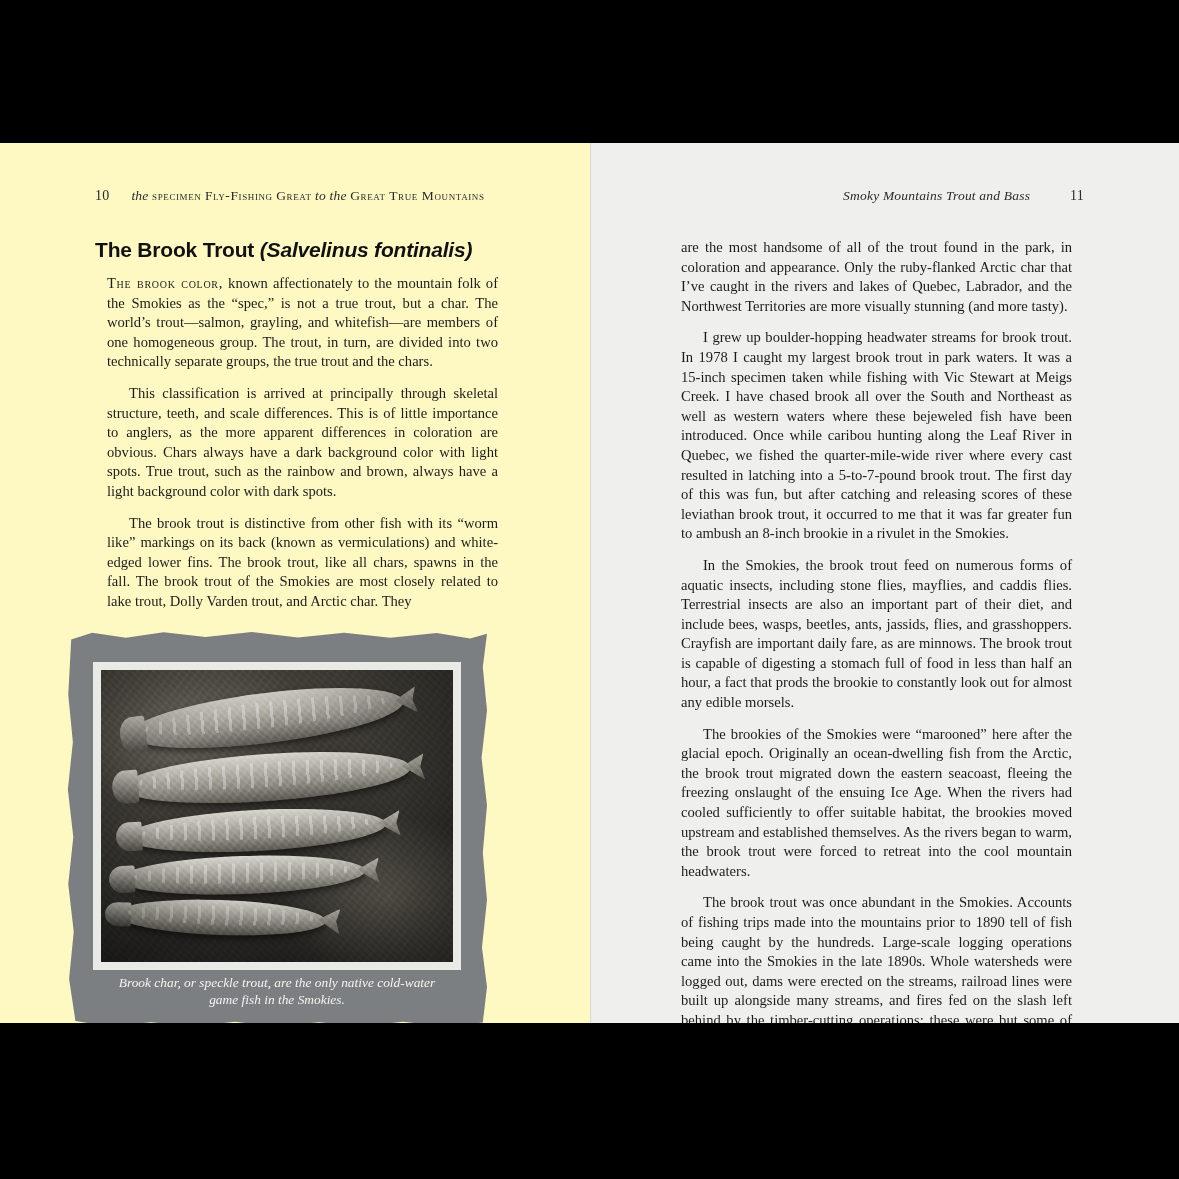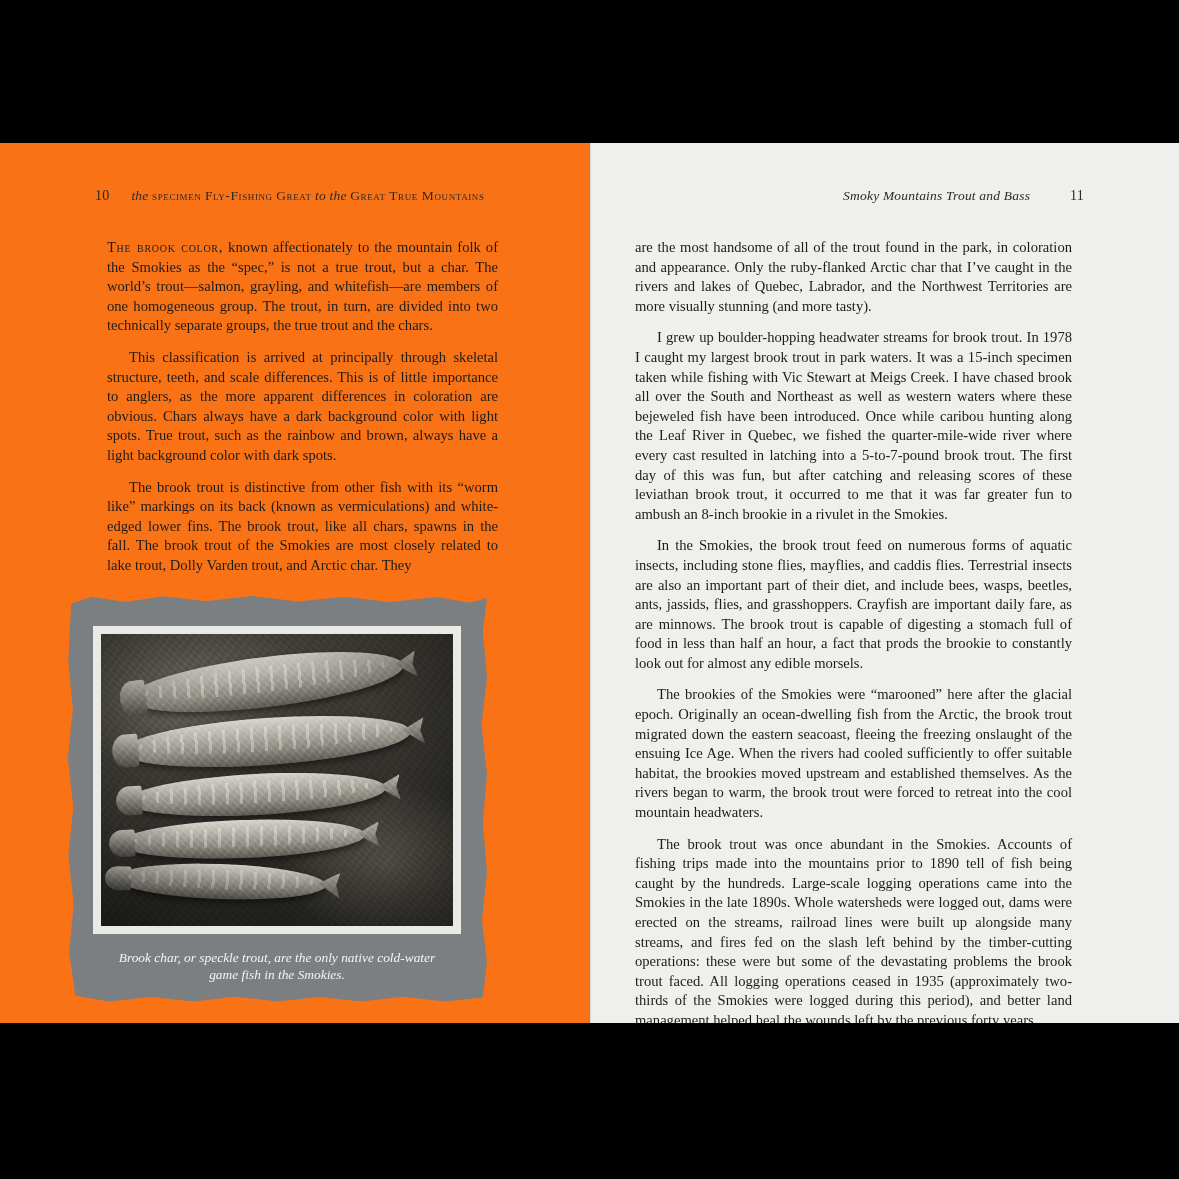--- a/index.html
+++ b/index.html
@@ -22,27 +22,27 @@
     background: #f2f2f0;
     display: flex;
   }
   .page {
     position: relative;
     height: 100%;
     box-sizing: border-box;
   }
   .page-left {
     width: 590px;
-    background: #f97316;
+    background: #fef9c3;
     padding: 45px 80px 0 95px;
   }
   .page-right {
     width: 589px;
     background: #efefed;
-    padding: 45px 95px 0 32px;
+    padding: 45px 95px 0 78px;
     border-left: 1px solid #d6d6d2;
   }
   .runhead {
     display: flex;
     align-items: baseline;
     font-size: 13.5px;
     color: #2a2a28;
     letter-spacing: 0.2px;
     margin-bottom: 34px;
     white-space: nowrap;
@@ -174,21 +174,21 @@
   .f2 { left: 6%;  top: 29%;  width: 82%; height: 16%; transform: rotate(-4deg); }
   .f3 { left: 7%;  top: 48%;  width: 74%; height: 14%; transform: rotate(-3deg); }
   .f4 { left: 5%;  top: 64%;  width: 70%; height: 13%; transform: rotate(-2deg); }
   .f5 { left: 4%;  top: 79%;  width: 60%; height: 12%; transform: rotate(2deg); }
   .photo .vignette {
     position: absolute;
     inset: 0;
     background: radial-gradient(ellipse 85% 80% at 50% 45%, rgba(0,0,0,0) 40%, rgba(0,0,0,0.55) 100%);
   }
   .caption {
-    margin-top: 15px;
+    margin-top: 4px;
     text-align: center;
     font-size: 13.4px;
     line-height: 17.5px;
     font-style: italic;
     color: #f4f4f2;
     padding: 0 18px 4px 18px;
   }
   .black-band-top, .black-band-bottom {
     position: absolute;
     left: 0;
@@ -205,20 +205,24 @@
 
 <div class="page-wrap">
 
   <div class="page page-left">
 
     <div class="runhead runhead-left">
       <span class="folio">10</span>
       <span class="rh-it">the</span>&nbsp;<span class="rh-sc">specimen</span>&nbsp;<span class="rh-sc">Fly-Fishing</span>&nbsp;<span class="rh-sc">Great</span>&nbsp;<span class="rh-it">to the</span>&nbsp;<span class="rh-sc">Great True Mountains</span>
     </div>
 
+    <h1 class="chapter-title">
+      <span>The Brook Trout</span>
+      <span class="sci">(Salvelinus fontinalis)</span>
+    </h1>
 
     <p class="body first"><span class="lead">The brook color,</span><span> known affectionately to the mountain folk of the Smokies as the “spec,” is not a true trout, but a char. The world’s trout—salmon, grayling, and whitefish—are members of one homogeneous group. The trout, in turn, are divided into two technically separate groups, the true trout and the chars.</span></p>
     <p class="body">This classification is arrived at principally through skeletal structure, teeth, and scale differences. This is of little importance to anglers, as the more apparent differences in coloration are obvious. Chars always have a dark background color with light spots. True trout, such as the rainbow and brown, always have a light background color with dark spots.</p>
     <p class="body">The brook trout is distinctive from other fish with its “worm like” markings on its back (known as vermiculations) and white-edged lower fins. The brook trout, like all chars, spawns in the fall. The brook trout of the Smokies are most closely related to lake trout, Dolly Varden trout, and Arctic char. They</p>
 
     <div class="figure">
       <div class="frame-rough">
         <div class="photo-mat">
           <div class="photo">
             <div class="rockbg"></div>

